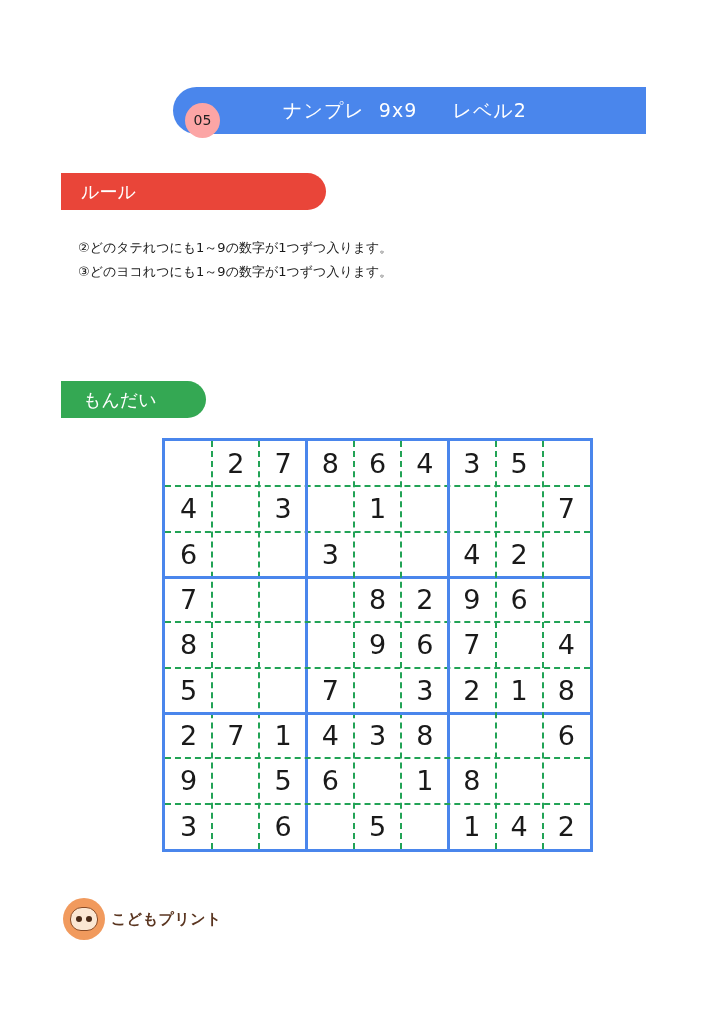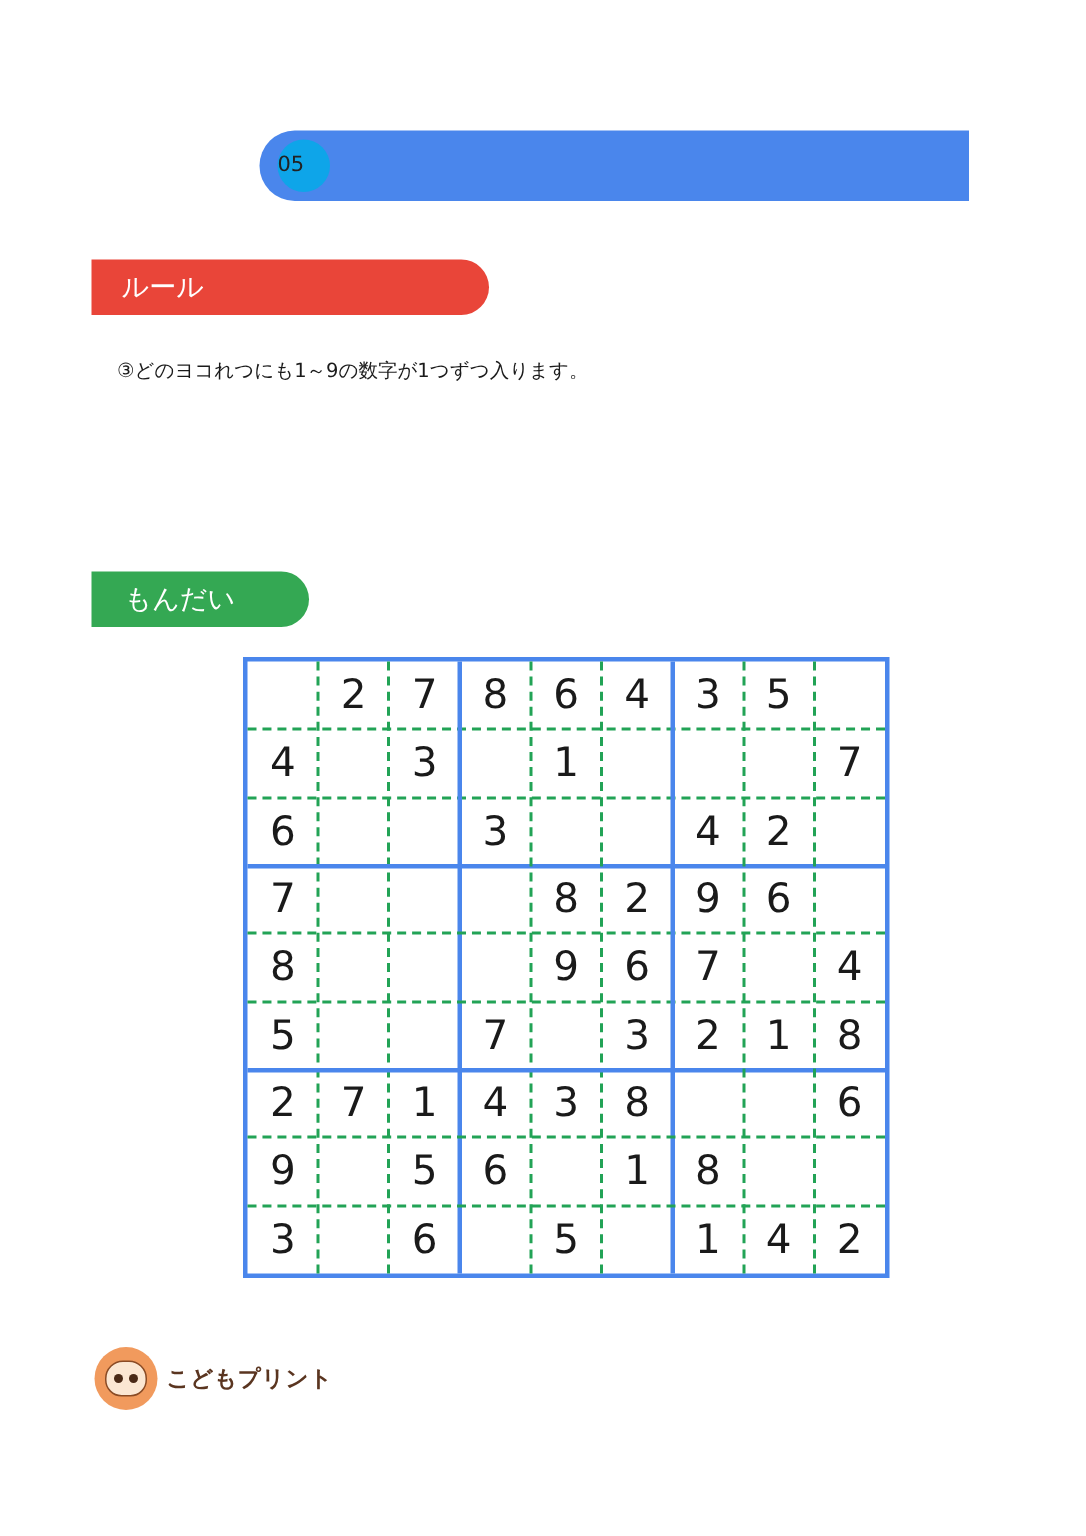--- a/index.html
+++ b/index.html
@@ -1,22 +1,22 @@
 <!DOCTYPE html>
 <html><head>
 <meta charset="utf-8">
 <style>
   html, body { margin:0; padding:0; background:#ffffff; }
   body { width:724px; height:1024px; position:relative; overflow:hidden;
          font-family:"DejaVu Sans", "Liberation Sans", sans-serif; color:#1a1a1a; }
 
   .title-bar { position:absolute; left:173px; top:87px; width:473px; height:47px;
                background:#4a86ec; border-radius:24px 0 0 24px; }
-  .title-num { position:absolute; left:12px; top:6px; width:35px; height:35px; border-radius:50%;
-               background:#0ea5e9; color:#222; font-size:14px; line-height:35px; text-align:left; }
+  .title-num { position:absolute; left:12px; top:16px; width:35px; height:35px; border-radius:50%;
+               background:#fca5a5; color:#222; font-size:14px; line-height:35px; text-align:center; }
   .title-text { position:absolute; left:110px; top:0; height:47px; line-height:47px;
                 color:#ffffff; font-size:19px; letter-spacing:1px; white-space:pre; }
 
   .section-tab { position:absolute; height:37px; line-height:37px; color:#fff; font-size:18px;
                  padding-left:22px; box-sizing:border-box; border-radius:0 19px 19px 0; }
   .tab-rule { left:61px; top:173px; width:265px; background:#e94539;padding-left:20px; }
   .tab-problem { left:61px; top:381px; width:145px; background:#34a853; }
 
   .rules { position:absolute; left:78px; top:236px; font-size:13px; line-height:23.5px; }
   .rules div { white-space:nowrap; }
@@ -36,25 +36,27 @@
   .logo-face { position:absolute; left:7px; top:9px; width:28px; height:24px; border-radius:12px 12px 11px 11px;
                background:#fbe7d3; border:1.5px solid #8a4b25; box-sizing:border-box; }
   .logo-eye { position:absolute; top:8px; width:6px; height:6px; border-radius:50%; background:#4a2a17; }
   .logo-text { margin-left:6px; font-size:15px; font-weight:bold; color:#5a3520; letter-spacing:0.5px; }
 </style>
 </head>
 <body>
 
 <div class="title-bar">
   <div class="title-num">05</div>
+  <div class="title-text">ナンプレ  9x9     レベル2</div>
 </div>
 
 <div class="section-tab tab-rule">ルール</div>
 
 <div class="rules">
+  <div>②どのタテれつにも1～9の数字が1つずつ入ります。</div>
   <div>③どのヨコれつにも1～9の数字が1つずつ入ります。</div>
 </div>
 
 <div class="section-tab tab-problem">もんだい</div>
 
 <div class="grid" id="grid">
     <div class="vline thin" style="left: 46.2222px;"></div>
     <div class="hline thin" style="top: 44.3333px;"></div>
     <div class="vline thin" style="left: 93.4444px;"></div>
     <div class="hline thin" style="top: 89.6667px;"></div>

